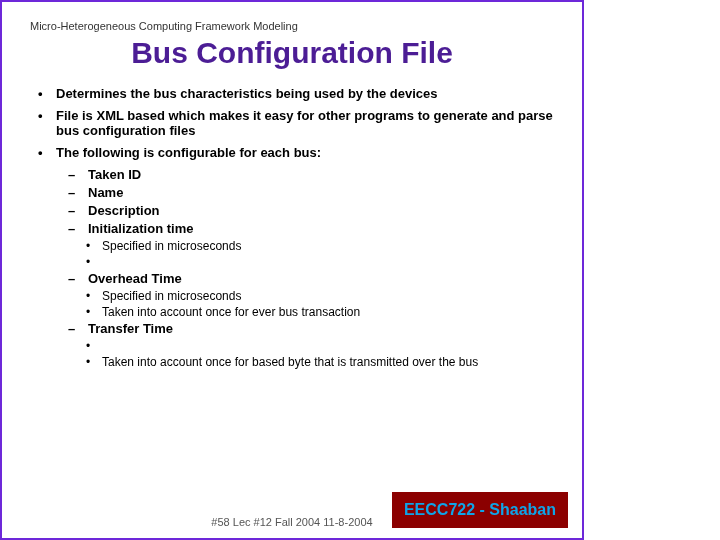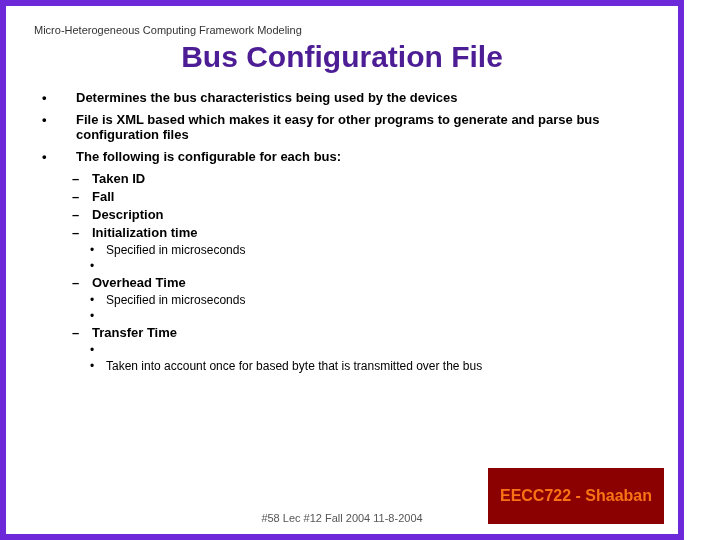--- a/index.html
+++ b/index.html
@@ -5,24 +5,24 @@
     * { margin: 0; padding: 0; box-sizing: border-box; }
     body {
       width: 720px;
       height: 540px;
       background: #fff;
       font-family: 'Times New Roman', Times, serif;
       font-size: 13px;
       overflow: hidden;
     }
     .slide {
-      width: 684px;
+      width: 584px;
       height: 540px;
       background: #fff;
-      border: 6px solid #6d28d9;
+      border: 2px solid #6d28d9;
       padding: 18px 28px 14px 28px;
       position: relative;
     }
     .top-label {
       font-size: 11px;
       color: #333;
       margin-bottom: 4px;
       font-family: Arial, sans-serif;
     }
     .slide-title {
@@ -43,21 +43,20 @@
       font-size: 13px;
       font-family: Arial, sans-serif;
       font-weight: bold;
     }
     .bullet-dot {
       min-width: 18px;
       font-size: 13px;
     }
     .bullet-text {
       flex: 1;
-      margin-left: 16px;
     }
     .sub-list {
       margin-left: 30px;
       margin-top: 4px;
       margin-bottom: 4px;
     }
     .sub-item {
       display: flex;
       align-items: flex-start;
       margin-bottom: 3px;
@@ -99,24 +98,24 @@
     }
     .footer-center {
       font-size: 11px;
       color: #555;
       font-family: Arial, sans-serif;
       text-align: center;
       flex: 1;
     }
     .footer-badge {
       background: #8B0000;
-      color: #f97316;
+      color: #0ea5e9;
       font-size: 16px;
       font-weight: bold;
-      padding: 19px 12px;
+      padding: 9px 12px;
       font-family: Arial, sans-serif;
       white-space: nowrap;
     }
   </style>
 </head>
 <body>
 
 <div class="slide">
   <div class="top-label">Micro-Heterogeneous Computing Framework Modeling</div>
   <div class="slide-title">Bus Configuration File</div>
@@ -140,21 +139,21 @@
 
     <div class="sub-list">
 
       <div class="sub-item">
         <span class="sub-dash">–</span>
         <span class="sub-text">Taken ID</span>
       </div>
 
       <div class="sub-item">
         <span class="sub-dash">–</span>
-        <span class="sub-text">Fall</span>
+        <span class="sub-text">Name</span>
       </div>
 
       <div class="sub-item">
         <span class="sub-dash">–</span>
         <span class="sub-text">Description</span>
       </div>
 
       <div class="sub-item">
         <span class="sub-dash">–</span>
         <span class="sub-text">Initialization time</span>
@@ -173,20 +172,21 @@
         <span class="sub-dash">–</span>
         <span class="sub-text">Overhead Time</span>
       </div>
       <div class="sub-sub-list">
         <div class="sub-sub-item">
           <span class="sub-sub-dot">•</span>
           <span>Specified in microseconds</span>
         </div>
         <div class="sub-sub-item">
           <span class="sub-sub-dot">•</span>
+          <span>Taken into account once for ever bus transaction</span>
         </div>
       </div>
 
       <div class="sub-item">
         <span class="sub-dash">–</span>
         <span class="sub-text">Transfer Time</span>
       </div>
       <div class="sub-sub-list">
         <div class="sub-sub-item">
           <span class="sub-sub-dot">•</span>

